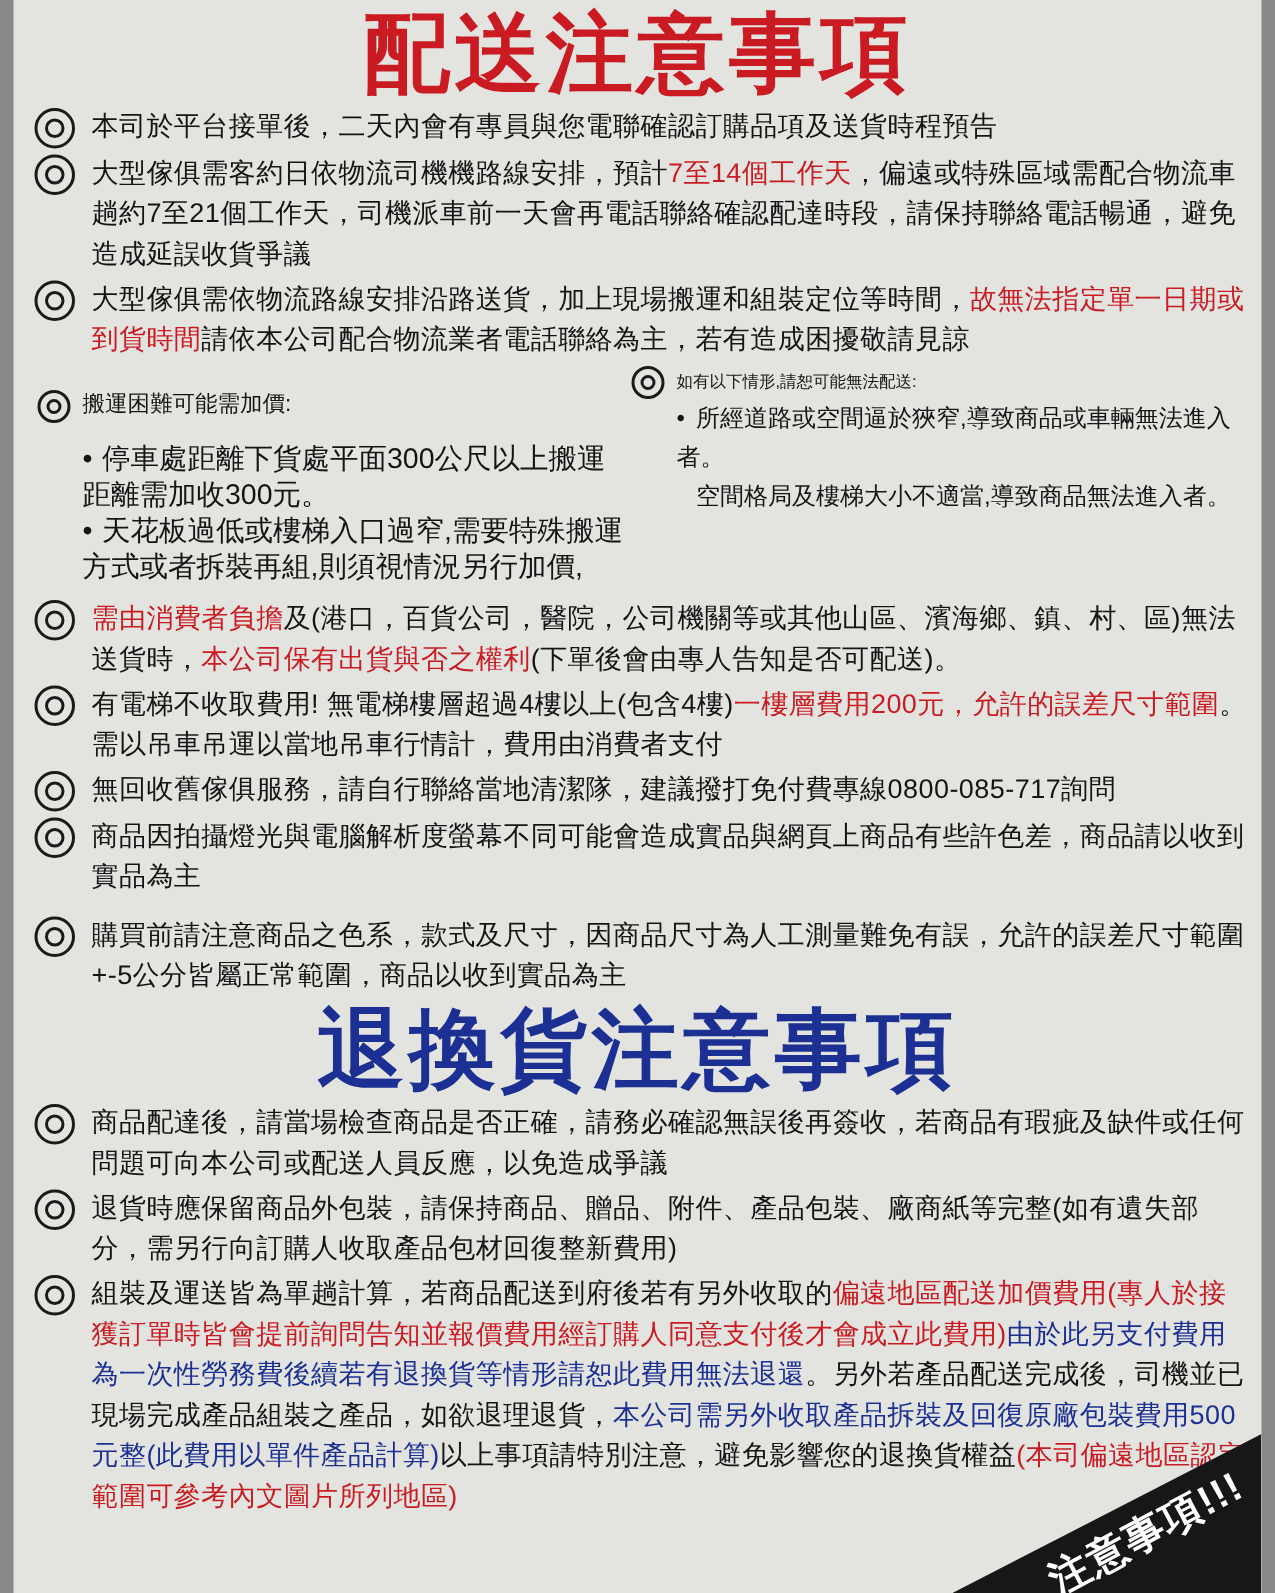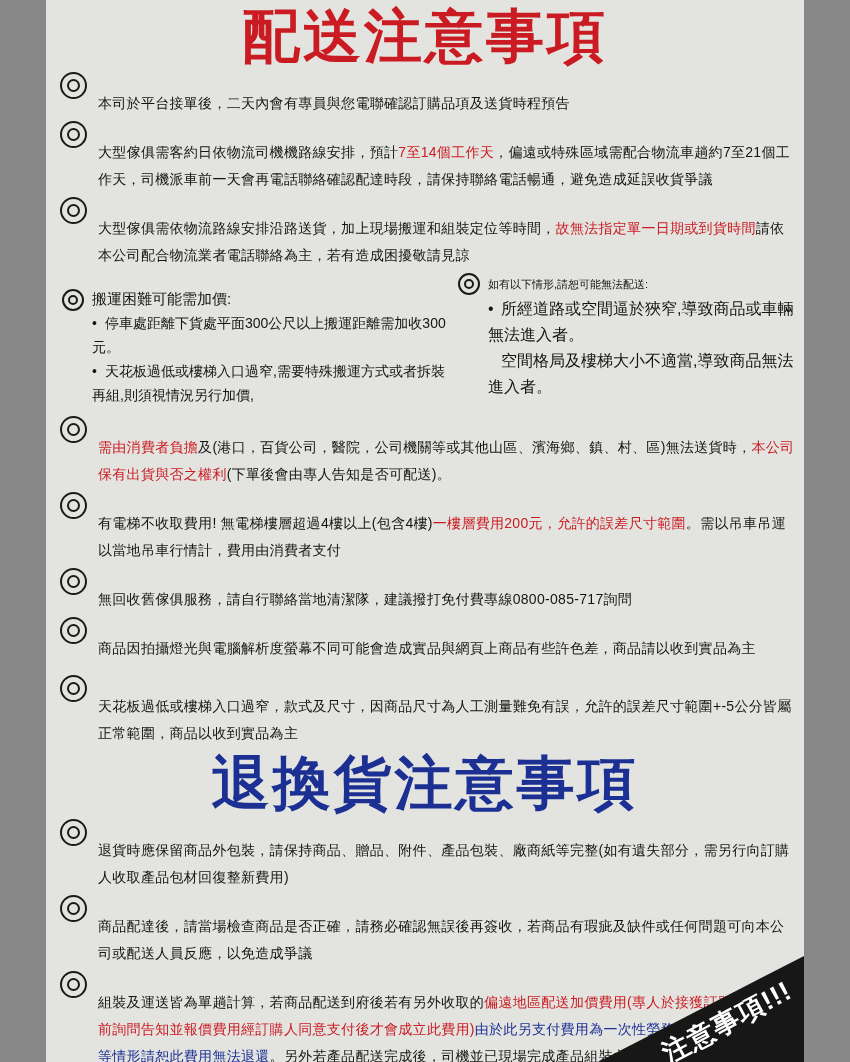--- a/index.html
+++ b/index.html
@@ -2,52 +2,52 @@
 <html style="--bg: #e3e4e0; --red: #cb1b22; --blue: #1c3093; --ink: #141414; --ribbon-bg: #171717; --ribbon-text: #ffffff;"><head>
 <meta charset="utf-8">
 <style>
   :root{
     --bg:#e3e4e0; --red:#cb1b22; --blue:#1c3093; --ink:#141414;
     --ribbon-bg:#171717; --ribbon-text:#ffffff;
   }
   html,body{margin:0;padding:0;}
   body{background:#888;}
   .page{
-    position:relative; width:758px; height:1062px; margin:0 auto;
+    position:relative; width:832px; height:1062px; margin:0 auto;
     background:var(--bg); overflow:hidden;
     font-family:"Liberation Sans","DejaVu Sans",sans-serif;
     color:var(--ink);
   }
   .sec-title{
     margin:0; padding-top:5px; text-align:center;
     font-size:58px; line-height:62px; font-weight:bold; letter-spacing:3px;
   }
   .sec-title.red{color:var(--red);}
   .sec-title.blue{color:var(--blue); padding-top:2px;}
   .list{padding:4px 8px 0 14px;}
   .bullet{display:flex; align-items:flex-start; margin-bottom:3px;}
-  .btext{flex:1; font-size:14px; line-height:27px; letter-spacing:0.3px;margin-top:19px;}
+  .btext{flex:1; font-size:18px; line-height:27px; letter-spacing:0.3px;}
   .c-k{color:var(--ink);} .c-r{color:var(--red);} .c-b{color:var(--blue);}
   .ricon{flex:none; width:27px; height:27px; margin:1px 11px 0 0;}
   .ricon .outer{
     box-sizing:border-box; width:100%; height:100%;
     border:2px solid #1a1a1a; border-radius:50%;
     display:flex; align-items:center; justify-content:center;
   }
   .ricon .inner{
     box-sizing:border-box; width:13px; height:13px;
     border:2px solid #1a1a1a; border-radius:50%;
   }
   .ricon.small{width:22px; height:22px; margin:1px 8px 0 0;}
   .ricon.small .inner{width:10px; height:10px;}
   
   .cols{display:flex; padding:0 6px 2px 16px; margin-bottom:2px;}
   .col-left{width:396px;}
   .col-left .col-head{display:flex; align-items:flex-start; margin-top:16px; font-size:15px; line-height:22px;}
-  .col-left .col-lines{padding-left:30px; font-size:14px; line-height:24px; letter-spacing:0;}
+  .col-left .col-lines{padding-left:30px; font-size:19px; line-height:24px; letter-spacing:0;margin-top:13px;}
   .col-right{flex:1;}
   .col-right .col-head{display:flex; align-items:flex-start; font-size:11px; line-height:24px;}
   .col-right .col-lines{padding-left:30px; font-size:16px; line-height:26px;}
   .nline{white-space:normal;}
   .nline .bdot{display:inline-block; width:13px;}
   
   #delivery-list-bottom .bullet:nth-child(5){margin-top:12px;}
   
   .ribbon{
     position:absolute; right:0; bottom:0; width:206px; height:106px;
@@ -158,42 +158,42 @@
           </span>
         </span>
         <div class="btext"><span class="c-k">商品因拍攝燈光與電腦解析度螢幕不同可能會造成實品與網頁上商品有些許色差，商品請以收到實品為主</span></div>
       </div>
       <div class="bullet">
         <span class="ricon">
           <span class="outer">
             <span class="inner"></span>
           </span>
         </span>
-        <div class="btext"><span class="c-k">天花板過低或樓梯入口過窄，款式及尺寸，因商品尺寸為人工測量難免有誤，允許的誤差尺寸範圍+-5公分皆屬正常範圍，商品以收到實品為主</span></div>
+        <div class="btext"><span class="c-k">購買前請注意商品之色系，款式及尺寸，因商品尺寸為人工測量難免有誤，允許的誤差尺寸範圍+-5公分皆屬正常範圍，商品以收到實品為主</span></div>
       </div>
     </div>
 
   <h1 class="sec-title blue">退換貨注意事項</h1>
 
   <div class="list" id="returns-list">
       <div class="bullet">
         <span class="ricon">
           <span class="outer">
             <span class="inner"></span>
           </span>
         </span>
+        <div class="btext"><span class="c-k">商品配達後，請當場檢查商品是否正確，請務必確認無誤後再簽收，若商品有瑕疵及缺件或任何問題可向本公司或配送人員反應，以免造成爭議</span></div>
+      </div>
+      <div class="bullet">
+        <span class="ricon">
+          <span class="outer">
+            <span class="inner"></span>
+          </span>
+        </span>
         <div class="btext"><span class="c-k">退貨時應保留商品外包裝，請保持商品、贈品、附件、產品包裝、廠商紙等完整(如有遺失部分，需另行向訂購人收取產品包材回復整新費用)</span></div>
-      </div>
-      <div class="bullet">
-        <span class="ricon">
-          <span class="outer">
-            <span class="inner"></span>
-          </span>
-        </span>
-        <div class="btext"><span class="c-k">商品配達後，請當場檢查商品是否正確，請務必確認無誤後再簽收，若商品有瑕疵及缺件或任何問題可向本公司或配送人員反應，以免造成爭議</span></div>
       </div>
       <div class="bullet">
         <span class="ricon">
           <span class="outer">
             <span class="inner"></span>
           </span>
         </span>
         <div class="btext"><span class="c-k">組裝及運送皆為單趟計算，若商品配送到府後若有另外收取的</span><span class="c-r">偏遠地區配送加價費用(專人於接獲訂單時皆會提前詢問告知並報價費用經訂購人同意支付後才會成立此費用)</span><span class="c-b">由於此另支付費用為一次性勞務費後續若有退換貨等情形請恕此費用無法退還</span><span class="c-k">。另外若產品配送完成後，司機並已現場完成產品組裝之產品，如欲退理退貨，</span><span class="c-b">本公司需另外收取產品拆裝及回復原廠包裝費用500元整(此費用以單件產品計算)</span><span class="c-k">以上事項請特別注意，避免影響您的退換貨權益</span><span class="c-r">(本司偏遠地區認定範圍可參考內文圖片所列地區)</span></div>
       </div>
     </div>

